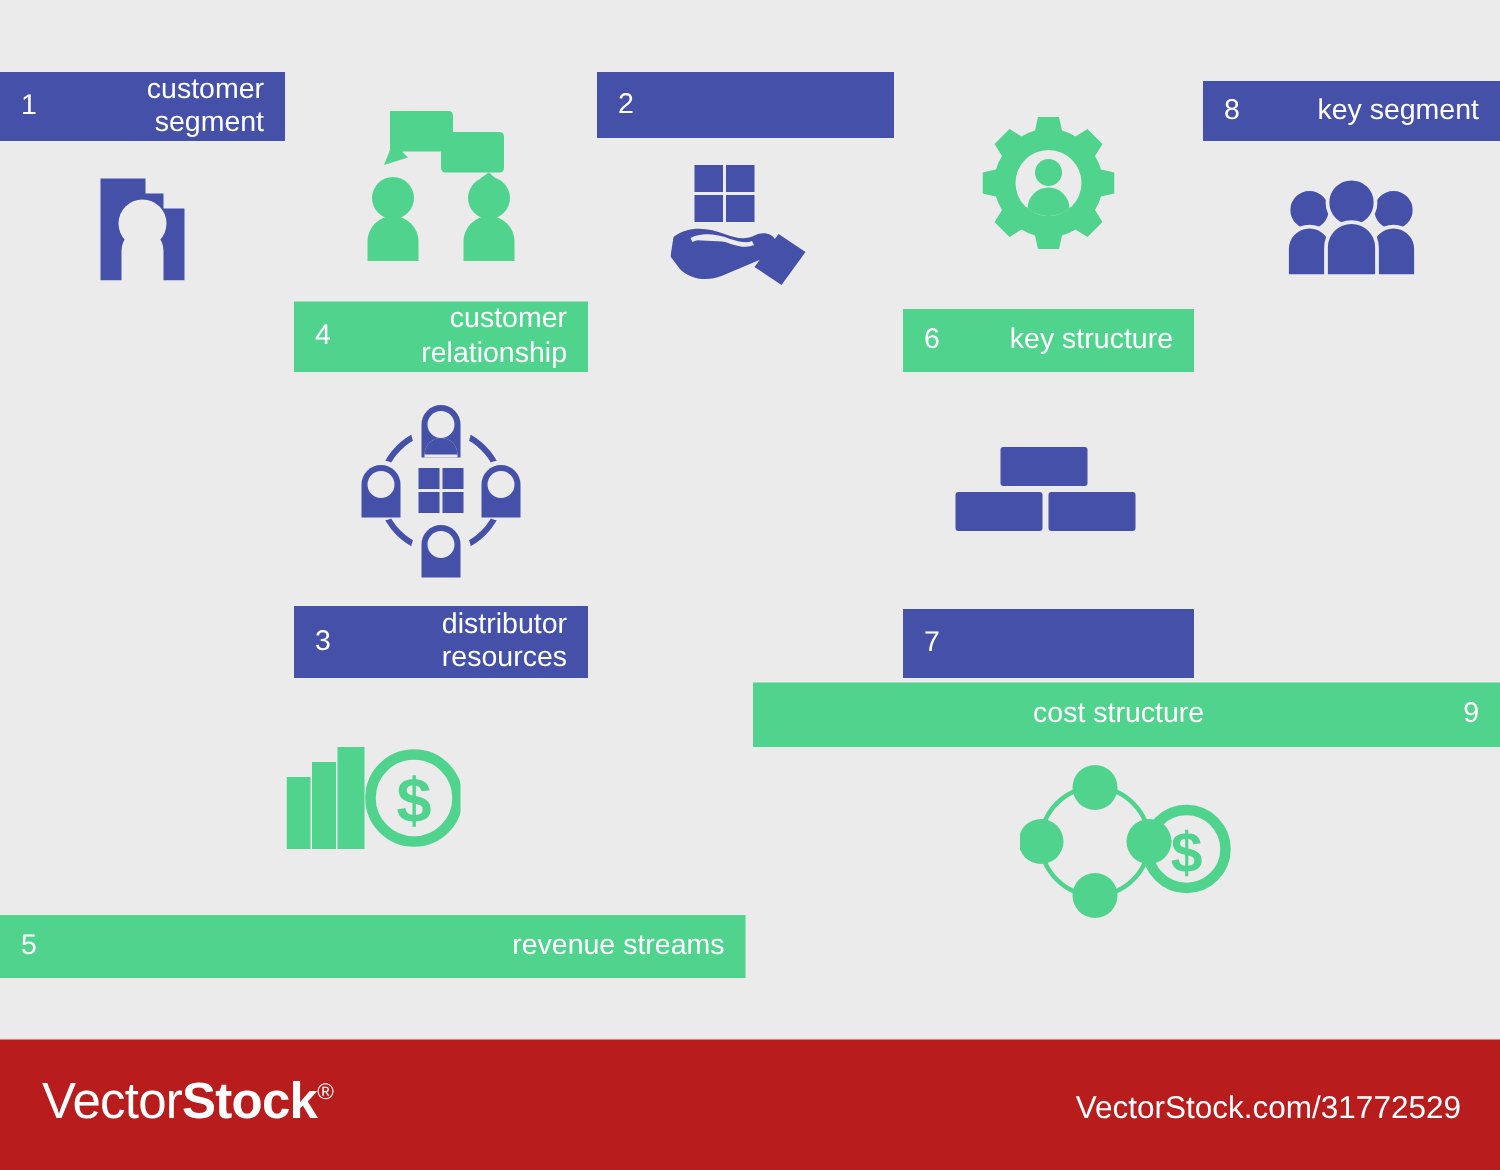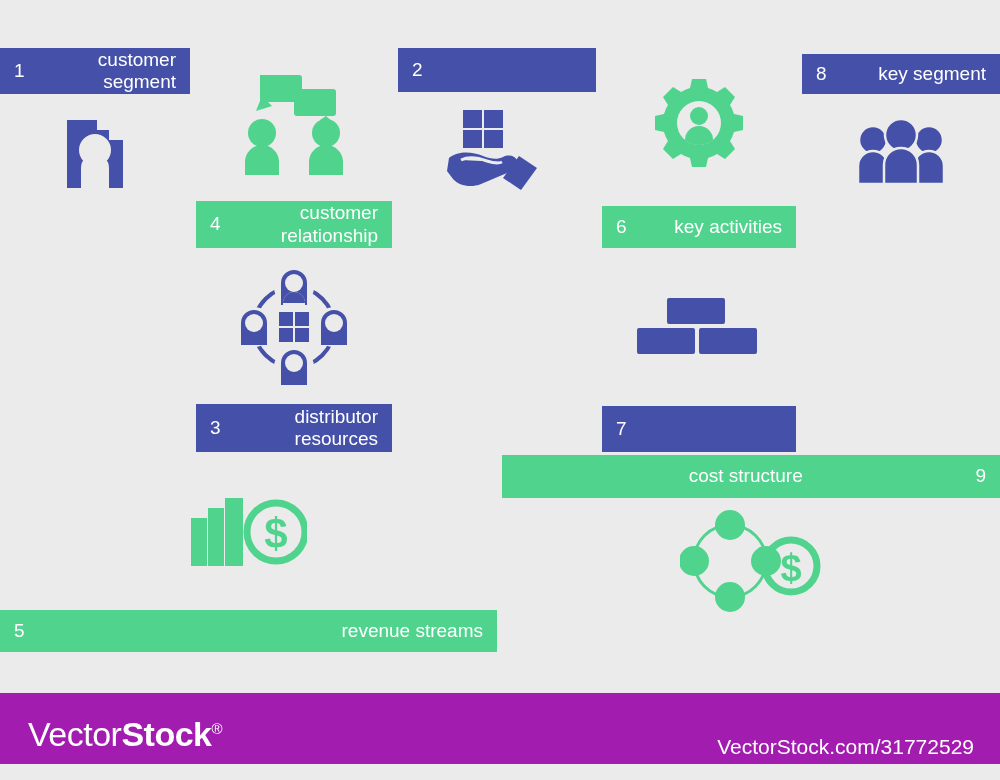--- a/index.html
+++ b/index.html
@@ -32,35 +32,34 @@
   }
   .bar.num-right .num{order:2;}
   .bar.num-right .lbl{order:1;text-align:center;}
   .bar.top{top:0;}
   .bar.bottom{bottom:0;}
   .icon-area{
     position:absolute;left:0;right:0;
     display:flex;align-items:center;justify-content:center;
   }
   .wm{
-    position:absolute;left:0;top:693px;width:1000px;height:71px;
-    background:#a21caf;
+    position:absolute;left:0;top:693px;width:1000px;height:87px;
+    background:#b91c1c;
   }
   .wm-logo{
     position:absolute;left:28px;top:22px;
     color:#ffffff;font-size:34px;letter-spacing:-0.5px;
     font-family:"Liberation Sans", sans-serif;
   }
   .wm-logo .b{font-weight:bold;}
   .wm-logo .reg{font-size:15px;vertical-align:super;}
   .wm-url{
     position:absolute;right:26px;top:34px;
     color:#ffffff;font-size:21px;
     font-family:"Liberation Sans", sans-serif;
-    margin-top:8px;
   }
 </style>
 </head>
 <body>
 
 <div class="canvas">
 
   <div class="panel" style="left:0px;top:48px;width:190px;height:404px;">
     <div class="bar blue top" style="height:46px;">
       <span class="num">1</span>
@@ -169,21 +168,21 @@
         <svg width="88" height="88" viewBox="0 0 88 88">
           <path fill="#4fd38d" d="M44 0 l7 0 l2 9 a35 35 0 0 1 9 4 l8 -5 l10 10 l-5 8 a35 35 0 0 1 4 9 l9 2 l0 14 l-9 2 a35 35 0 0 1 -4 9 l5 8 l-10 10 l-8 -5 a35 35 0 0 1 -9 4 l-2 9 l-14 0 l-2 -9 a35 35 0 0 1 -9 -4 l-8 5 l-10 -10 l5 -8 a35 35 0 0 1 -4 -9 l-9 -2 l0 -14 l9 -2 a35 35 0 0 1 4 -9 l-5 -8 l10 -10 l8 5 a35 35 0 0 1 9 -4 l2 -9 z"></path>
           <circle cx="44" cy="44" r="22" fill="#ebebeb"></circle>
           <circle cx="44" cy="37" r="9" fill="#4fd38d"></circle>
           <path fill="#4fd38d" d="M44 47 a14 14 0 0 1 14 14 a22 22 0 0 1 -28 0 a14 14 0 0 1 14 -14 z"></path>
         </svg>
       </span>
     </div>
     <div class="bar green bottom" style="height:42px;">
       <span class="num">6</span>
-      <span class="lbl">key activities</span>
+      <span class="lbl">key structure</span>
     </div>
   </div>
 
   <div class="panel" style="left:602px;top:254px;width:194px;height:198px;">
     <div class="icon-area" style="top:0px;height:150px;">
       <span>
         <svg width="128" height="62" viewBox="0 0 128 62">
           <rect x="32" y="2" width="58" height="26" rx="2" fill="#4550a8"></rect>
           <rect x="2" y="32" width="58" height="26" rx="2" fill="#4550a8"></rect>
           <rect x="64" y="32" width="58" height="26" rx="2" fill="#4550a8"></rect>

